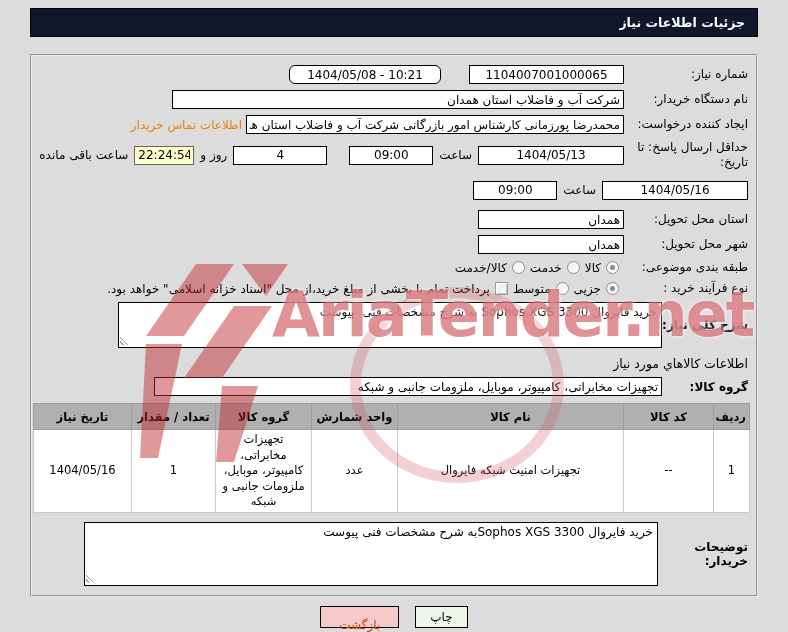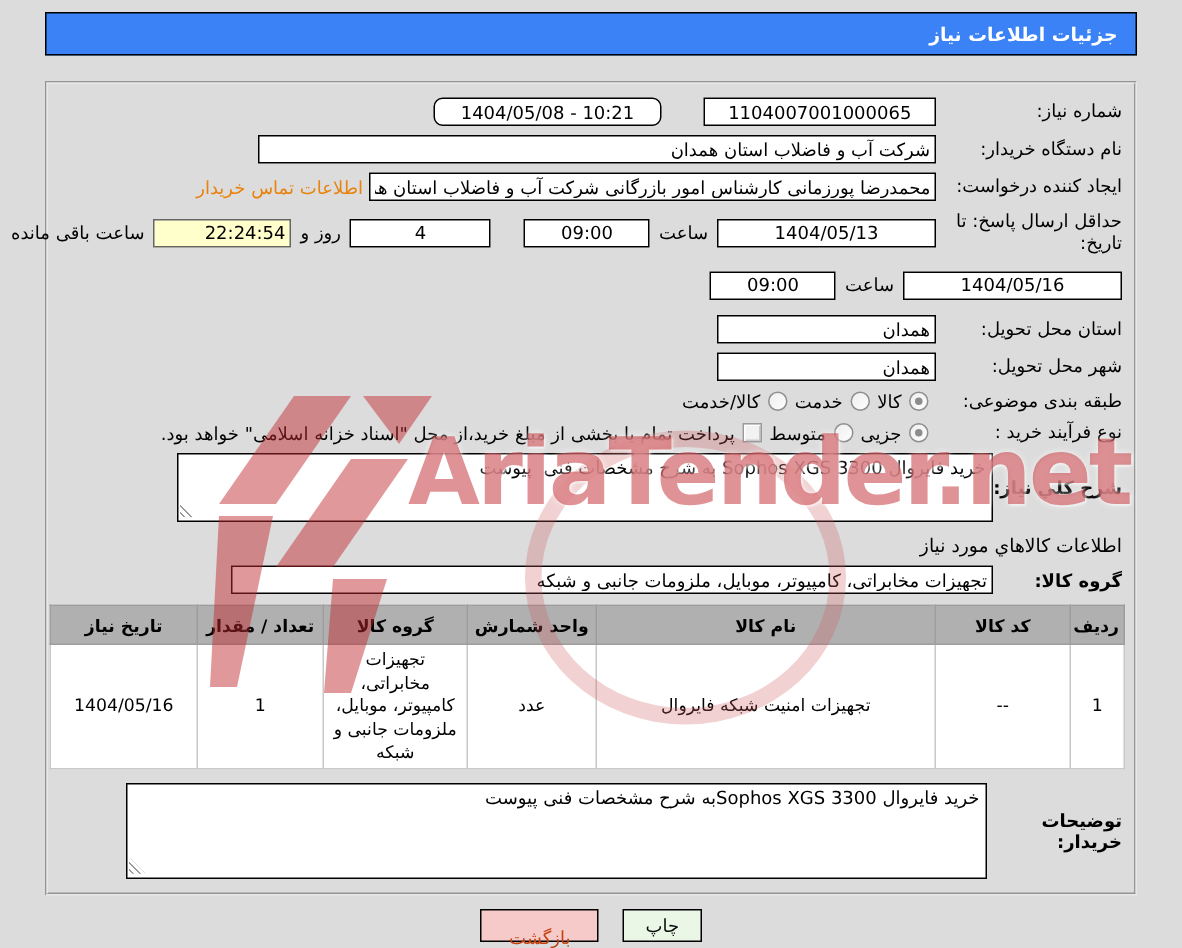--- a/index.html
+++ b/index.html
@@ -9,21 +9,21 @@
     font-family: "DejaVu Sans", "Liberation Sans", sans-serif;
     font-size: 12px;
     color: #000;
     direction: rtl;
     position: relative;
   }
   .titlebar {
     margin: 8px 30px 0 30px;
     height: 29px;
     line-height: 27px;
-    background: #3b82f6;
+    background: #0f172a;
     border: 1px solid #000;
     color: #fff;
     font-weight: bold;
     font-size: 12.5px;
     padding: 0 12px;
   }
   .panel {
     margin: 17px 30px 0 30px;
     border: 2px groove #e8e8e8;
     padding: 6px 6px 6px 6px;
@@ -122,21 +122,21 @@
     <a class="link">اطلاعات تماس خریدار</a>
   </div>
 
   <div class="row" style="align-items:center;min-height:34px">
     <div class="lbl">حداقل ارسال پاسخ: تا تاریخ:</div>
     <input class="inp c" style="width: 146px;" readonly="" value="1404/05/13">
     <span class="sep">ساعت</span>
     <input class="inp c" style="width: 84px;" readonly="" value="09:00">
     <input class="inp c" style="width: 94px; margin-right: 22px;" readonly="" value="4">
     <span class="sep">روز و</span>
-    <input class="inp c yellow" style="width: 92px; text-align: right;" readonly="" value="22:24:54">
+    <input class="inp c yellow" style="width: 60px; text-align: right;" readonly="" value="22:24:54">
     <span class="sep">ساعت باقی مانده</span>
   </div>
 
   <div class="row" style="align-items:center;min-height:34px">
     <input class="inp c" style="width: 146px;" readonly="" value="1404/05/16">
     <span class="sep">ساعت</span>
     <input class="inp c" style="width: 84px;" readonly="" value="09:00">
   </div>
 
   <div class="row">

